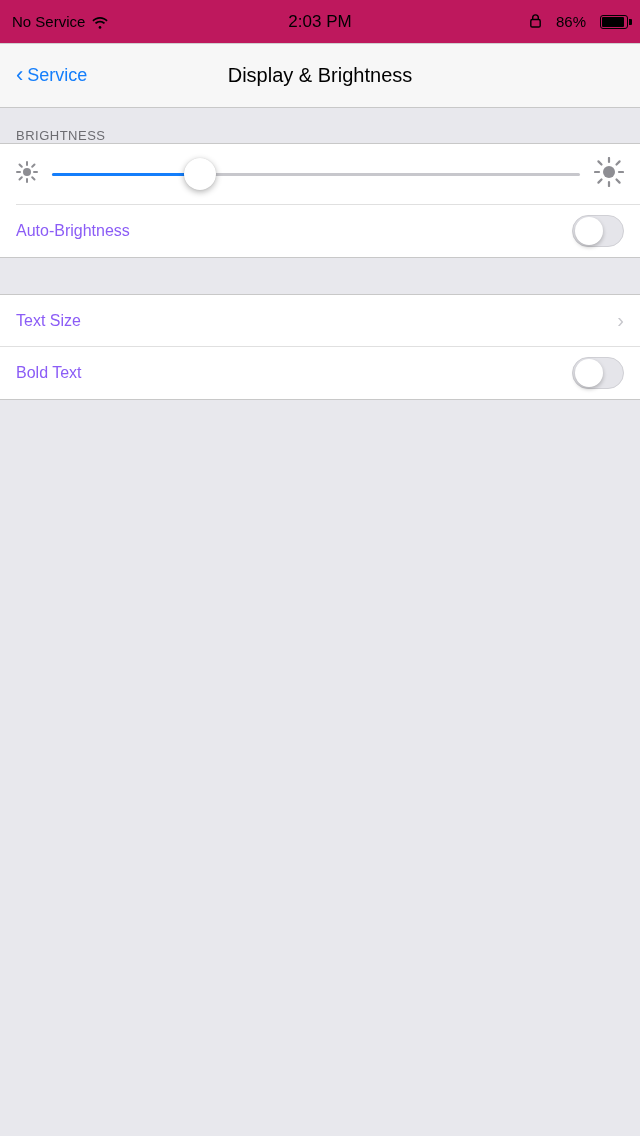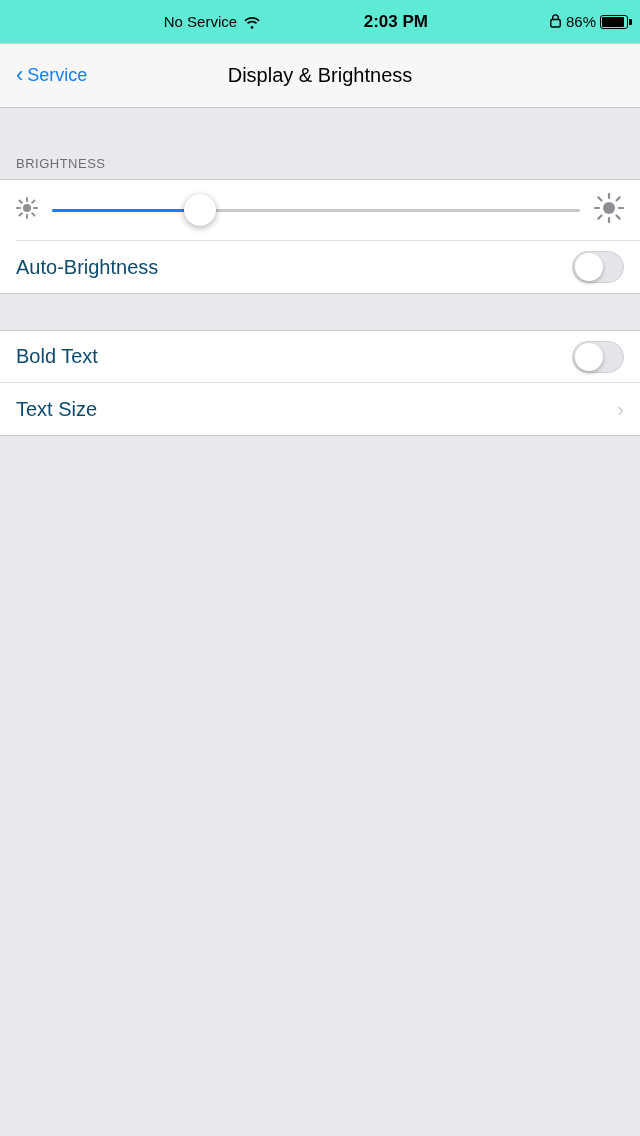--- a/index.html
+++ b/index.html
@@ -9,24 +9,24 @@
       width: 640px;
       height: 1136px;
       background: #e8e8ed;
       font-family: -apple-system, 'Helvetica Neue', Helvetica, Arial, sans-serif;
       overflow: hidden;
     }
 
     
     .status-bar {
       height: 44px;
-      background: #5eead4;
-      display: flex;
-      align-items: center;
-      justify-content: flex-end;
+      background: #be185d;
+      display: flex;
+      align-items: center;
+      justify-content: space-between;
       padding: 0 12px;
       border-bottom: 1px solid #d0d0d0;
     }
 
     .status-left {
       display: flex;
       align-items: center;
       gap: 6px;
       font-size: 15px;
       font-weight: 500;
@@ -43,29 +43,29 @@
       gap: 2px;
     }
 
     .wifi-icon svg {
       width: 18px;
       height: 14px;
     }
 
     .status-center {
       font-size: 17px;
-      font-weight: 700;
+      font-weight: 400;
       color: #000;
       text-align: center;
     }
 
     .status-right {
       display: flex;
       align-items: center;
-      gap: 4px;
+      gap: 14px;
       justify-content: flex-end;
       width: 200px;
       font-size: 15px;
       color: #000;
     }
 
     .lock-icon svg {
       width: 13px;
       height: 15px;
     }
@@ -134,26 +134,25 @@
       color: #000;
     }
 
     
     .content {
       background: #e8e8ed;
     }
 
     
     .section-header {
-      padding: 20px 16px 8px;
+      padding: 20px 16px 0;
       font-size: 13px;
       font-weight: 500;
       color: #6d6d72;
       letter-spacing: 0.5px;
-      margin-top: 28px;
     }
 
     
     .settings-group {
       background: #fff;
       border-top: 1px solid #c8c8c8;
       border-bottom: 1px solid #c8c8c8;
     }
 
     .settings-row {
@@ -164,22 +163,22 @@
       height: 52px;
       background: #fff;
       border-bottom: 1px solid #e0e0e0;
     }
 
     .settings-row:last-child {
       border-bottom: none;
     }
 
     .row-label {
-      font-size: 20px;
-      color: #0c4a6e;
+      font-size: 16px;
+      color: #8b5cf6;
     }
 
     
     .brightness-row {
       display: flex;
       align-items: center;
       padding: 0 16px;
       height: 60px;
       background: #fff;
       gap: 14px;
@@ -351,25 +350,25 @@
         <div class="toggle-knob"></div>
       </div>
     </div>
   </div>
 
   <div class="group-spacer"></div>
 
   <div class="settings-group">
 
     <div class="settings-row">
+      <span class="row-label">Text Size</span>
+      <span class="chevron-right">›</span>
+    </div>
+
+    <div class="settings-row">
       <span class="row-label">Bold Text</span>
       <div class="toggle off">
         <div class="toggle-knob"></div>
       </div>
     </div>
-
-    <div class="settings-row">
-      <span class="row-label">Text Size</span>
-      <span class="chevron-right">›</span>
-    </div>
   </div>
 
 </div>
 
 </body></html>

